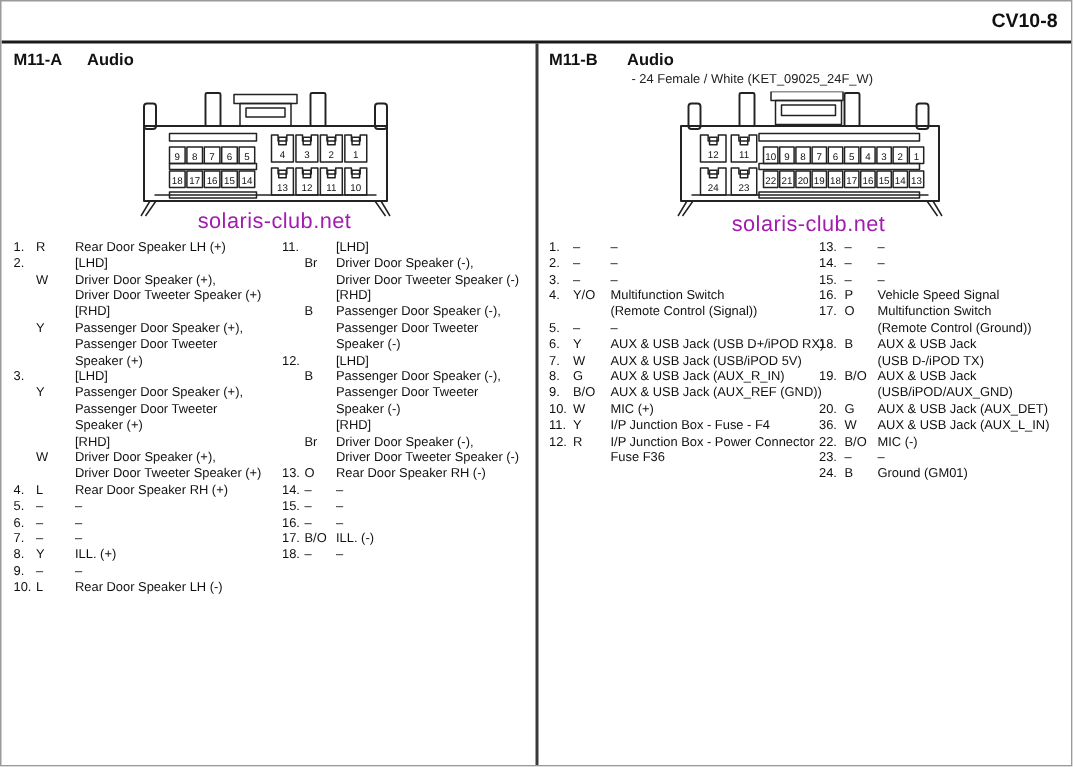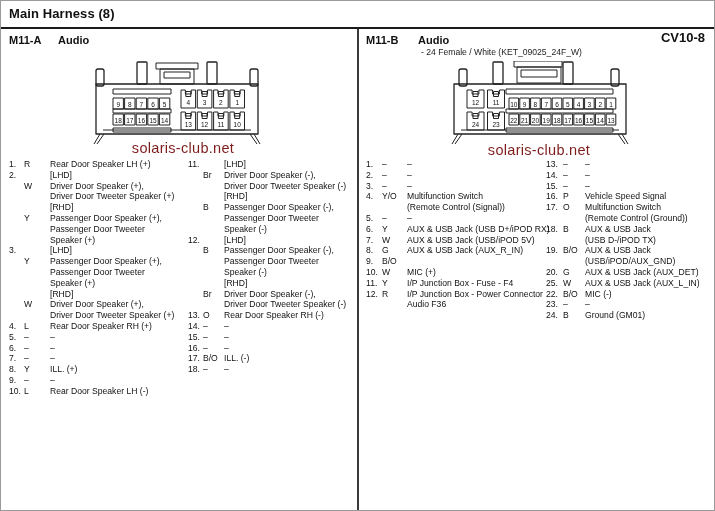--- a/index.html
+++ b/index.html
@@ -2,48 +2,47 @@
 <html><head>
 <meta charset="utf-8">
 <style>
   html,body{margin:0;padding:0;background:#e8e8e8;}
   .page{
     position:relative;width:715px;height:511px;background:#ffffff;
     border:1px solid #9a9a9a;box-sizing:border-box;
     font-family:"Liberation Sans",sans-serif;color:#111;overflow:hidden;
   }
   .title{position:absolute;left:8px;top:5px;font-size:13px;font-weight:bold;letter-spacing:.1px;}
-  .code{position:absolute;right:9px;top:5px;font-size:13px;font-weight:bold;margin-top:24px;}
+  .code{position:absolute;right:9px;top:5px;font-size:13px;font-weight:bold;}
   .hline{position:absolute;left:0;top:26px;width:715px;height:2px;background:#1a1a1a;}
   .vline{position:absolute;left:356px;top:28px;width:2px;height:482px;background:#3a3a3a;}
   .sec-id{position:absolute;top:33px;font-size:11px;font-weight:bold;}
   .sec-name{position:absolute;top:33px;font-size:11px;font-weight:bold;}
   .sec-sub{position:absolute;top:46px;font-size:8.6px;color:#222;}
   #secA-id{left:8px;} #secA-name{left:57px;} #secA-sub{left:60px;}
   #secB-id{left:365px;text-align:right;} #secB-name{left:417px;} #secB-sub{left:420px;}
   svg.connector{position:absolute;top:60px;}
   #conn0{left:92px;} #conn1{left:450px;}
   .ln{fill:none;stroke:#222;stroke-width:1.3;stroke-linejoin:round;}
   .ln2{fill:none;stroke:#222;stroke-width:1;stroke-linejoin:round;}
   .pin-num{font-family:"Liberation Sans",sans-serif;font-size:6.5px;fill:#111;text-anchor:middle;}
-  .watermark{position:absolute;width:170px;text-align:center;font-size:14.5px;color:#7f1d1d;letter-spacing:.3px;}
+  .watermark{position:absolute;width:170px;text-align:center;font-size:14.5px;color:#a21caf;letter-spacing:.3px;}
   #wm0{left:97px;top:139px;} #wm1{left:453px;top:141px;}
   .pinlist{position:absolute;top:158px;font-size:8.6px;line-height:10.8px;white-space:nowrap;color:#111;}
   .pl-row{display:flex;}
   .pl-num,.pl-code{display:inline-block;flex:none;}
   #list-al{left:8px;}   #list-al .pl-num{width:15px;} #list-al .pl-code{width:26px;}
   #list-ar{left:187px;} #list-ar .pl-num{width:15px;} #list-ar .pl-code{width:21px;}
   #list-bl{left:365px;} #list-bl .pl-num{width:16px;} #list-bl .pl-code{width:25px;}
   #list-br{left:545px;} #list-br .pl-num{width:17px;} #list-br .pl-code{width:22px;}
 </style>
 </head>
 <body>
 
 <div class="page">
-  <div class="title">Main Harness (8)</div>
   <div class="code">CV10-8</div>
   <div class="hline"></div>
   <div class="vline"></div>
 
   <div class="sec-id" id="secA-id">M11-A</div>
   <div class="sec-name" id="secA-name">Audio</div>
   <svg class="connector" id="conn0" width="168" height="86" viewBox="0 0 168 86">
       <rect x="3" y="23" width="162" height="50" class="ln"></rect>
       <line x1="10" y1="69" x2="158" y2="69" class="ln2"></line>
       <rect x="3" y="8" width="8" height="17" rx="2" class="ln"></rect>
@@ -431,40 +430,41 @@
         <span class="pl-desc">AUX &amp; USB Jack (USB/iPOD 5V)</span>
       </div>
       <div class="pl-row">
         <span class="pl-num">8.</span>
         <span class="pl-code">G</span>
         <span class="pl-desc">AUX &amp; USB Jack (AUX_R_IN)</span>
       </div>
       <div class="pl-row">
         <span class="pl-num">9.</span>
         <span class="pl-code">B/O</span>
+        <span class="pl-desc">AUX &amp; USB Jack (AUX_REF (GND))</span>
       </div>
       <div class="pl-row">
         <span class="pl-num">10.</span>
         <span class="pl-code">W</span>
         <span class="pl-desc">MIC (+)</span>
       </div>
       <div class="pl-row">
         <span class="pl-num">11.</span>
         <span class="pl-code">Y</span>
         <span class="pl-desc">I/P Junction Box - Fuse - F4</span>
       </div>
       <div class="pl-row">
         <span class="pl-num">12.</span>
         <span class="pl-code">R</span>
         <span class="pl-desc">I/P Junction Box - Power Connector</span>
       </div>
       <div class="pl-row">
         <span class="pl-num"></span>
         <span class="pl-code"></span>
-        <span class="pl-desc">Audio F36</span>
+        <span class="pl-desc">Fuse F36</span>
       </div>
     </div>
   <div class="pinlist" id="list-br">
       <div class="pl-row">
         <span class="pl-num">13.</span>
         <span class="pl-code">–</span>
         <span class="pl-desc">–</span>
       </div>
       <div class="pl-row">
         <span class="pl-num">14.</span>
@@ -510,21 +510,21 @@
         <span class="pl-num"></span>
         <span class="pl-code"></span>
         <span class="pl-desc">(USB/iPOD/AUX_GND)</span>
       </div>
       <div class="pl-row">
         <span class="pl-num">20.</span>
         <span class="pl-code">G</span>
         <span class="pl-desc">AUX &amp; USB Jack (AUX_DET)</span>
       </div>
       <div class="pl-row">
-        <span class="pl-num">25.</span>
+        <span class="pl-num">36.</span>
         <span class="pl-code">W</span>
         <span class="pl-desc">AUX &amp; USB Jack (AUX_L_IN)</span>
       </div>
       <div class="pl-row">
         <span class="pl-num">22.</span>
         <span class="pl-code">B/O</span>
         <span class="pl-desc">MIC (-)</span>
       </div>
       <div class="pl-row">
         <span class="pl-num">23.</span>

